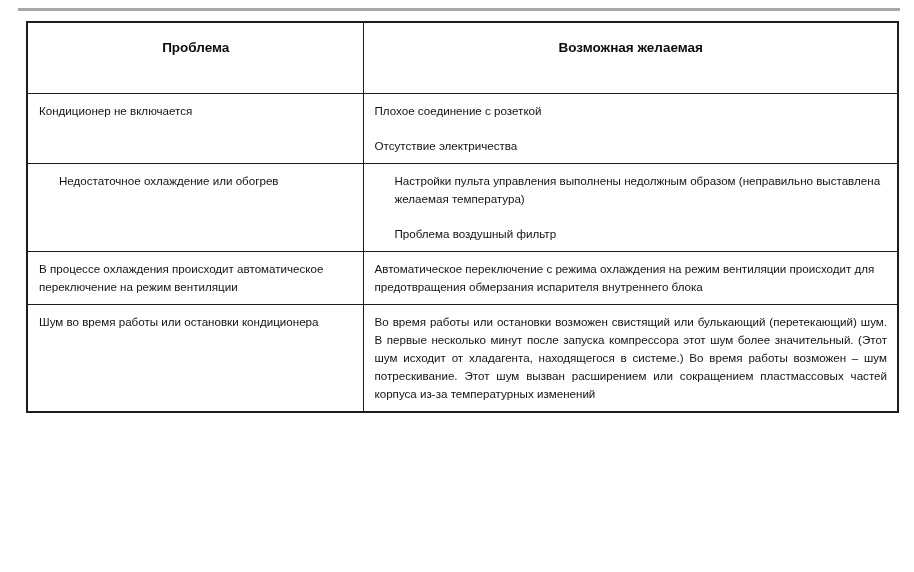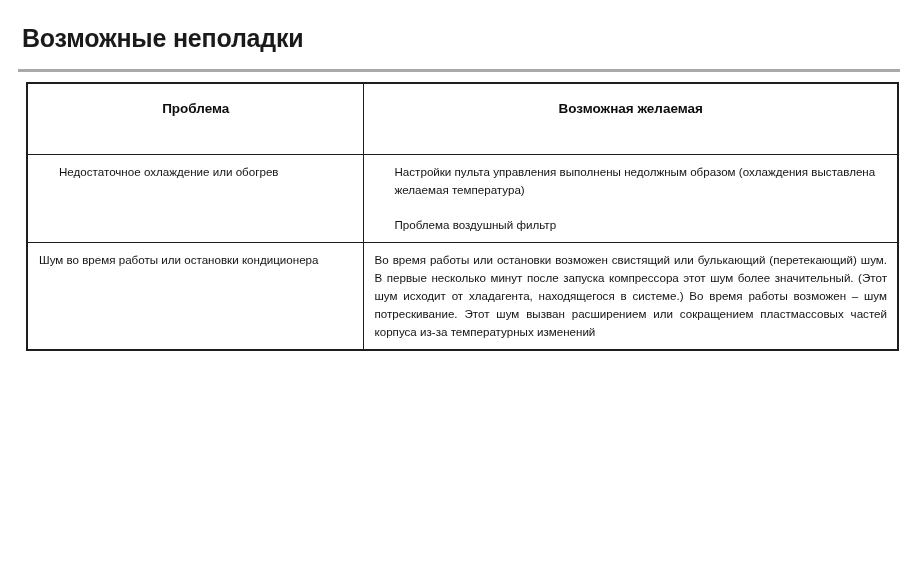--- a/index.html
+++ b/index.html
@@ -95,48 +95,60 @@
   tr.r-3 td { height: 44px; }
   tr.r-4 td { height: 32px; }
   tr.r-5 td { height: 30px; }
   tr.r-6 td { height: 78px; }
 </style>
 </head>
 <body>
 
 <div class="page">
 
-  <h1 class="page-title">Возможные неполадки</h1>
 
   <div class="title-rule"></div>
 
   <div class="table-wrap">
     <table class="trouble-table">
       <colgroup>
         <col class="col-problem">
         <col class="col-cause">
       </colgroup>
       <thead>
         <tr class="r-head">
           <th>Проблема</th>
           <th>Возможная желаемая</th>
         </tr>
       </thead>
       <tbody>
 
+        <tr class="r-1">
+          <td>Кондиционер не включается</td>
+          <td>
+            <p class="cell-para">Плохое соединение с розеткой</p>
+            <p class="cell-para">Отсутствие электричества</p>
+          </td>
+        </tr>
 
         <tr class="r-2">
           <td>Недостаточное охлаждение или обогрев</td>
           <td>
-            <p class="cell-para">Настройки пульта управления выполнены недолжным образом (охлаждения выставлена желаемая температура)</p>
+            <p class="cell-para">Настройки пульта управления выполнены недолжным образом (неправильно выставлена желаемая температура)</p>
             <p class="cell-para">Проблема воздушный фильтр</p>
           </td>
         </tr>
 
 
+        <tr class="r-4">
+          <td>В процессе охлаждения происходит автоматическое переключение на режим вентиляции</td>
+          <td>
+            <p class="cell-para">Автоматическое переключение с режима охлаждения на режим вентиляции происходит для предотвращения обмерзания испарителя внутреннего блока</p>
+          </td>
+        </tr>
 
 
         <tr class="r-6">
           <td>Шум во время работы или остановки кондиционера</td>
           <td>
             <p class="cell-para justify">Во время работы или остановки возможен свистящий или булькающий (перетекающий) шум. В первые несколько минут после запуска компрессора этот шум более значительный. (Этот шум исходит от хладагента, находящегося в системе.) Во время работы возможен – шум потрескивание. Этот шум вызван расширением или сокращением пластмассовых частей корпуса из-за температурных изменений</p>
           </td>
         </tr>
 
       </tbody>

